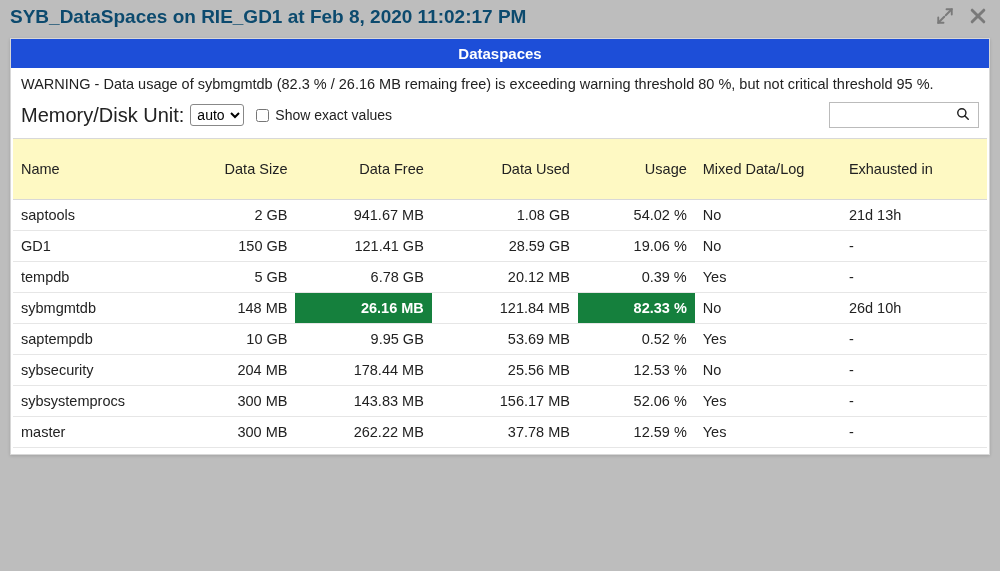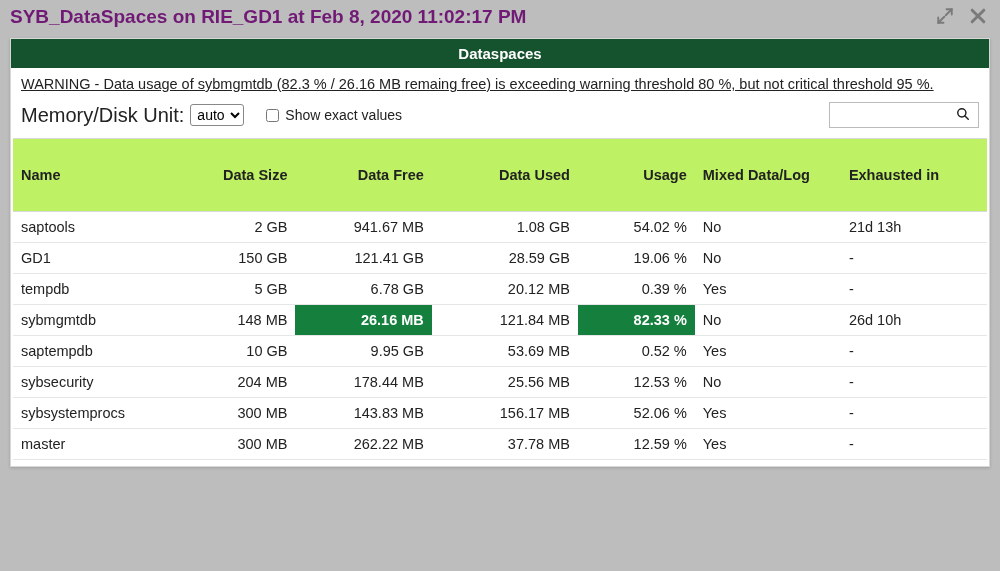--- a/index.html
+++ b/index.html
@@ -20,69 +20,68 @@
 }
 .titlebar {
   display: flex;
   align-items: center;
   padding: 6px 12px 6px 10px;
   height: 34px;
 }
 .titlebar h1 {
   font-size: 19px;
   font-weight: bold;
-  color: #701a75;
+  color: #0c4a6e;
   flex: 1;
 }
 .titlebar .icon-btn {
   color: #7a7a7a;
   font-size: 20px;
   margin-left: 14px;
   cursor: pointer;
   line-height: 1;
 }
 .panel {
   background: #fff;
   margin: 4px 10px 10px 10px;
   border: 1px solid #d7d7d7;
   box-shadow: 0 1px 3px rgba(0,0,0,0.15);
 }
 .banner {
-  background: #14532d;
+  background: #1d4ed8;
   color: #fff;
   font-weight: bold;
   text-align: center;
   padding: 6px 0;
   font-size: 15px;
 }
 .warning {
   padding: 8px 10px 4px 10px;
   font-size: 14.5px;
   color: #222;
-  text-decoration: underline;
 }
 .controls {
   display: flex;
   align-items: center;
   padding: 6px 10px 10px 10px;
   gap: 6px;
 }
 .controls label { font-size: 20px; }
 .controls select {
   font-size: 14px;
   border: 1px solid #888;
   border-radius: 3px;
   padding: 1px 2px;
   background: #fff;
 }
 .controls .checkbox-wrap {
   display: flex;
   align-items: center;
   gap: 6px;
-  margin-left: 16px;
+  margin-left: 6px;
 }
 .controls .spacer { flex: 1; }
 .searchbox {
   display: flex;
   align-items: center;
   border: 1px solid #bbb;
   height: 26px;
   width: 150px;
   background: #fff;
 }
@@ -101,25 +100,25 @@
 }
 .table-wrap {
   padding: 0 2px 6px 2px;
 }
 table {
   width: 100%;
   border-collapse: collapse;
   table-layout: fixed;
 }
 thead th {
-  background: #bef264;
+  background: #fef9c3;
   border-top: 1px solid #d8d8d8;
   border-bottom: 1px solid #d8d8d8;
-  font-weight: bold;
-  padding: 28px 8px;
+  font-weight: normal;
+  padding: 22px 8px;
   font-size: 14.5px;
   text-align: right;
 }
 thead th.left { text-align: left; }
 tbody td {
   border-bottom: 1px solid #e6e6e6;
   padding: 7px 8px;
   font-size: 14.5px;
   text-align: right;
   white-space: nowrap;

